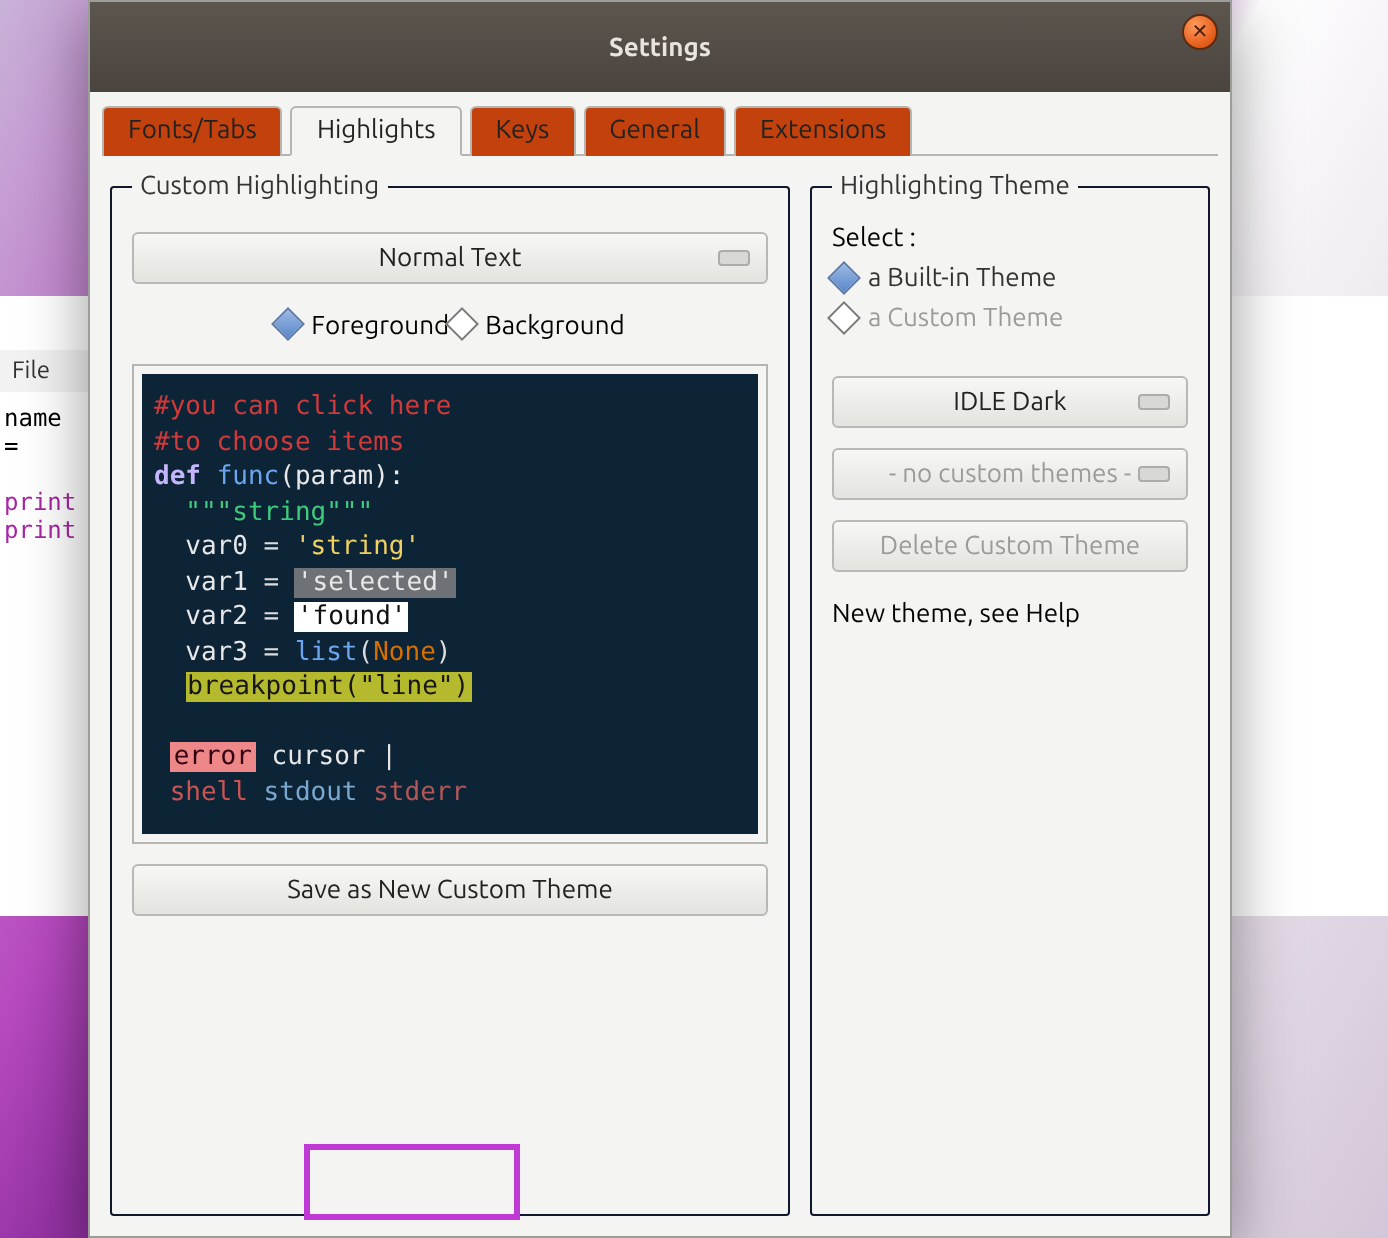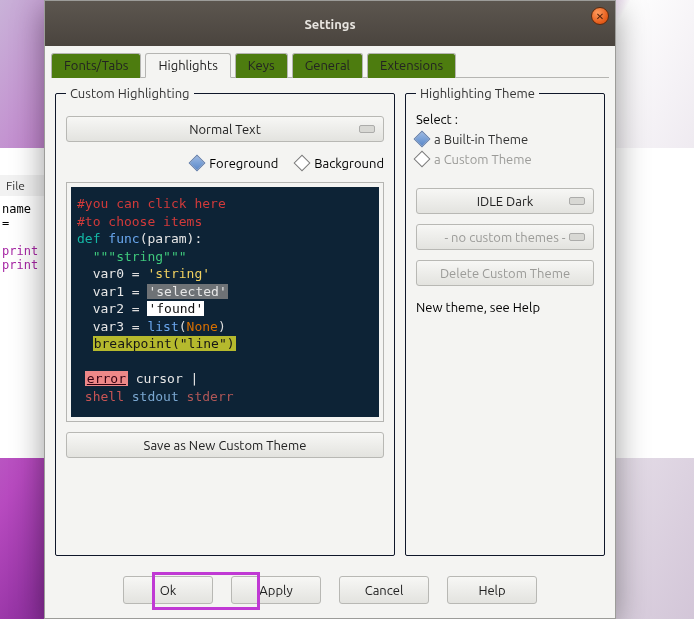--- a/index.html
+++ b/index.html
@@ -61,21 +61,21 @@
     color:#4a1f0a;font-size:10px;font-weight:bold;cursor:pointer;
   }
   .tabbar {
     display: flex; gap: 4px; padding: 6px 6px 0 6px;
     background: #f4f4f2;
   }
   .tab {
     border: 1px solid #b5b5b2;
     border-bottom: none;
     padding: 4px 12px 5px;
-    background: #4d7c0f;
+    background: #c2410c;
     border-radius: 3px 3px 0 0;
     color: #222;
     cursor: pointer;
     position:relative;
     top:1px;
   }
   .tab.active {
     background:  #f4f4f2;
     border-bottom:1px solid #f4f4f2;
     z-index:2;
@@ -111,44 +111,44 @@
   .choose-box-inner{
     border:1px dashed #888;padding:6px 0;text-align:center;
   }
   .dropdown{
     display:flex;align-items:center;justify-content:center;position:relative;width:100%;
     margin-top:6px;
   }
   .dd-handle{
     position:absolute;right:8px;width:16px;height:8px;background:#d8d8d4;border:1px solid #acacaa;border-radius:2px;
   }
-  .radio-row{display:flex;gap:18px;justify-content:flex-end;margin:14px 0 8px;}
+  .radio-row{display:flex;justify-content:center;margin:14px 0 8px;}
   .radio{
     width:12px;height:12px;transform:rotate(45deg);border:1px solid #7a7a7a;display:inline-block;margin-right:6px;vertical-align:-1px;
     background:#fff;
   }
   .radio.sel{background:linear-gradient(135deg,#9bb9e4,#5a88c9);border-color:#5d7aa8;}
   .preview-wrap{border:1px solid #b5b5b2;padding:4px;margin-top:4px;}
   .preview{
     background:#0d2336;color:#ddd;font-family:"DejaVu Sans Mono","Liberation Mono",monospace;
     font-size:13px;line-height:1.35;padding:8px 6px;min-height:230px;white-space:pre;
   }
   .c-comment{color:#d13a3a;}
-  .c-kw{color:#14b8a6;}
+  .c-kw{color:#c4b5fd;font-weight:bold;}
   .c-def{color:#6aa7ee;}
   .c-param{color:#e7e7e7;}
   .c-str{color:#3fc97c;}
   .c-strq{color:#f0d060;}
   .c-var{color:#e7e7e7;}
   .c-sel{background:#6e7276;color:#e7e7e7;padding:0 1px;}
   .c-found{background:#fff;color:#111;padding:0 1px;}
   .c-list{color:#6aa7ee;}
   .c-none{color:#d76f00;}
   .c-bphl{background:#b5b92d;color:#161616;padding:0 1px;}
-  .c-err{background:#e88;color:#301; padding:0 2px;text-decoration:underline;}
+  .c-err{background:#e88;color:#301; padding:0 2px;}
   .c-cursor{color:#e7e7e7;}
   .c-shell{color:#c85454;}
   .c-stdout{color:#7aa7d0;}
   .c-stderr{color:#b05757;}
   .save-row{margin-top:10px;}
   .save-row .btn{width:100%;}
   .rt-label{margin:2px 0 6px;}
   .rt-row{display:flex;align-items:center;margin:6px 0;color:#333;}
   .rt-row.disabled{color:#9b9b98;}
   .rt-gap{height:6px;}
@@ -244,21 +244,15 @@
       </div>
       <div class="dropdown disabled">
         <span>- no custom themes -</span>
         <span class="dd-handle"></span>
       </div>
       <div class="btn disabled" style="margin-top:10px;">Delete Custom Theme</div>
       <div class="note">New theme, see Help</div>
     </fieldset>
   </div>
 
-  <div class="bottom-bar">
-    <div class="btn">Ok</div>
-    <div class="btn">Apply</div>
-    <div class="btn">Cancel</div>
-    <div class="btn">Help</div>
-  </div>
 
   <div class="ok-highlight"></div>
 </div>
 
 </body></html>

